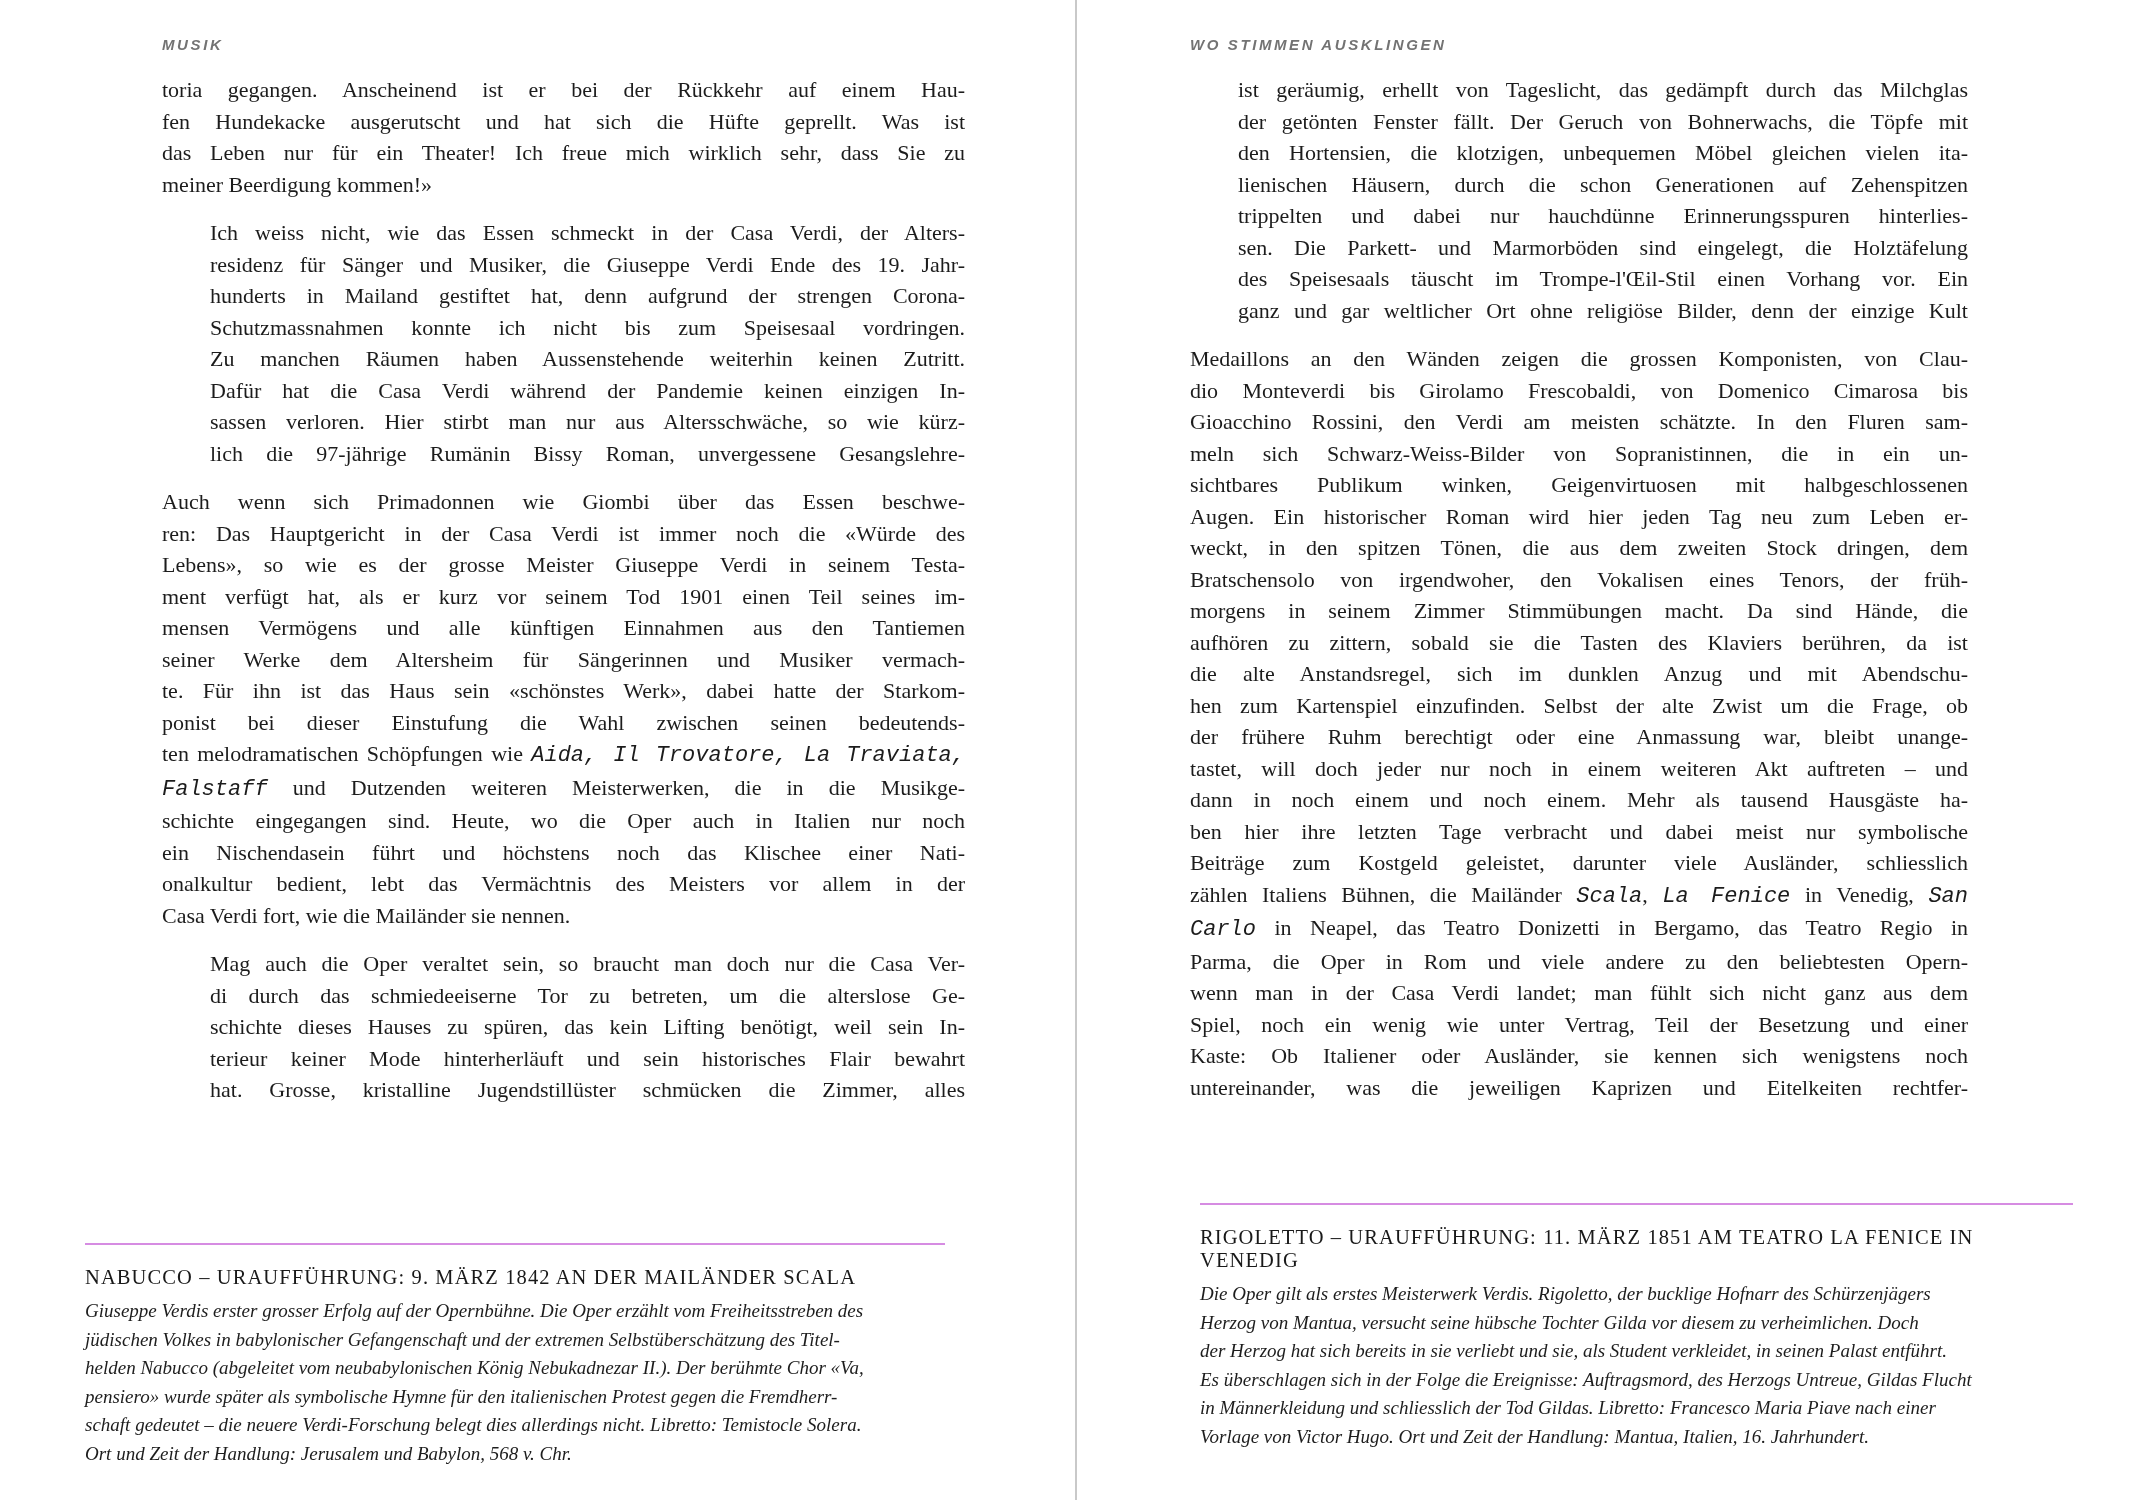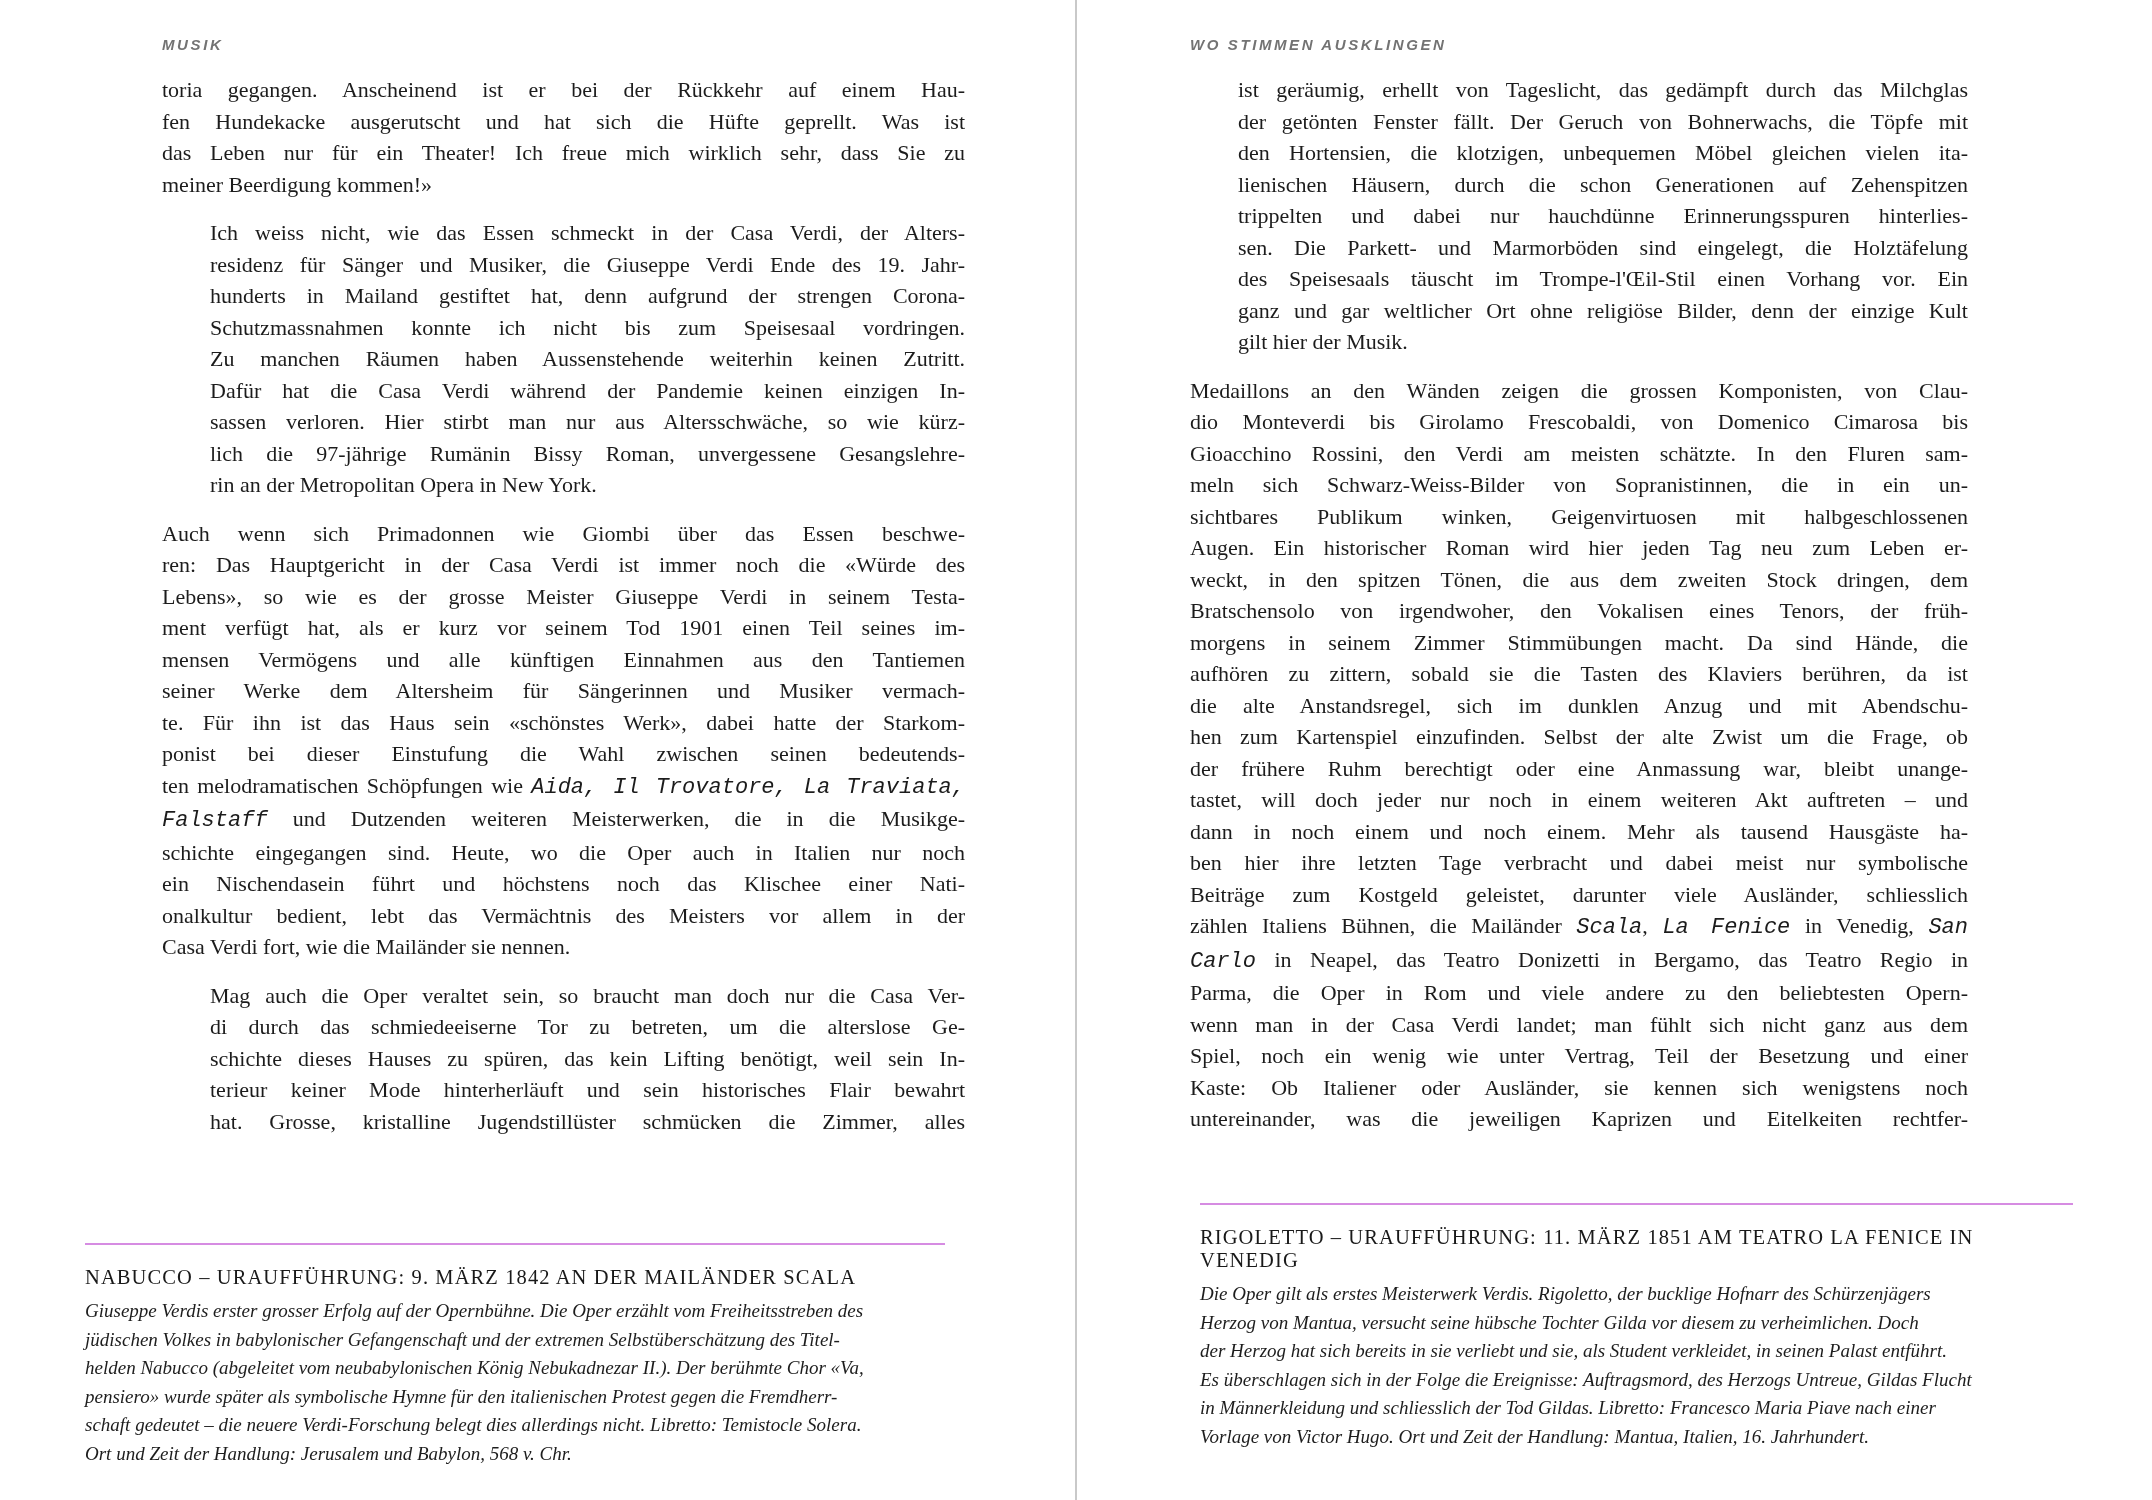--- a/index.html
+++ b/index.html
@@ -55,21 +55,20 @@
         </div>
         <div class="para indent">
           <div class="line">Ich weiss nicht, wie das Essen schmeckt in der Casa Verdi, der Alters-</div>
           <div class="line">residenz für Sänger und Musiker, die Giuseppe Verdi Ende des 19. Jahr-</div>
           <div class="line">hunderts in Mailand gestiftet hat, denn aufgrund der strengen Corona-</div>
           <div class="line">Schutzmassnahmen konnte ich nicht bis zum Speisesaal vordringen.</div>
           <div class="line">Zu manchen Räumen haben Aussenstehende weiterhin keinen Zutritt.</div>
           <div class="line">Dafür hat die Casa Verdi während der Pandemie keinen einzigen In-</div>
           <div class="line">sassen verloren. Hier stirbt man nur aus Altersschwäche, so wie kürz-</div>
           <div class="line">lich die 97-jährige Rumänin Bissy Roman, unvergessene Gesangslehre-</div>
-          <div class="line last">rin an der Metropolitan Opera in New York.</div>
         </div>
         <div class="para">
           <div class="line">Auch wenn sich Primadonnen wie Giombi über das Essen beschwe-</div>
           <div class="line">ren: Das Hauptgericht in der Casa Verdi ist immer noch die «Würde des</div>
           <div class="line">Lebens», so wie es der grosse Meister Giuseppe Verdi in seinem Testa-</div>
           <div class="line">ment verfügt hat, als er kurz vor seinem Tod 1901 einen Teil seines im-</div>
           <div class="line">mensen Vermögens und alle künftigen Einnahmen aus den Tantiemen</div>
           <div class="line">seiner Werke dem Altersheim für Sängerinnen und Musiker vermach-</div>
           <div class="line">te. Für ihn ist das Haus sein «schönstes Werk», dabei hatte der Starkom-</div>
           <div class="line">ponist bei dieser Einstufung die Wahl zwischen seinen bedeutends-</div>
@@ -107,21 +106,20 @@
     <div class="bodycol br">
         <div class="para indent">
           <div class="line">ist geräumig, erhellt von Tageslicht, das gedämpft durch das Milchglas</div>
           <div class="line">der getönten Fenster fällt. Der Geruch von Bohnerwachs, die Töpfe mit</div>
           <div class="line">den Hortensien, die klotzigen, unbequemen Möbel gleichen vielen ita-</div>
           <div class="line">lienischen Häusern, durch die schon Generationen auf Zehenspitzen</div>
           <div class="line">trippelten und dabei nur hauchdünne Erinnerungsspuren hinterlies-</div>
           <div class="line">sen. Die Parkett- und Marmorböden sind eingelegt, die Holztäfelung</div>
           <div class="line">des Speisesaals täuscht im Trompe-l'Œil-Stil einen Vorhang vor. Ein</div>
           <div class="line">ganz und gar weltlicher Ort ohne religiöse Bilder, denn der einzige Kult</div>
-          <div class="line last">gilt hier der Musik.</div>
         </div>
         <div class="para">
           <div class="line">Medaillons an den Wänden zeigen die grossen Komponisten, von Clau-</div>
           <div class="line">dio Monteverdi bis Girolamo Frescobaldi, von Domenico Cimarosa bis</div>
           <div class="line">Gioacchino Rossini, den Verdi am meisten schätzte. In den Fluren sam-</div>
           <div class="line">meln sich Schwarz-Weiss-Bilder von Sopranistinnen, die in ein un-</div>
           <div class="line">sichtbares Publikum winken, Geigenvirtuosen mit halbgeschlossenen</div>
           <div class="line">Augen. Ein historischer Roman wird hier jeden Tag neu zum Leben er-</div>
           <div class="line">weckt, in den spitzen Tönen, die aus dem zweiten Stock dringen, dem</div>
           <div class="line">Bratschensolo von irgendwoher, den Vokalisen eines Tenors, der früh-</div>

